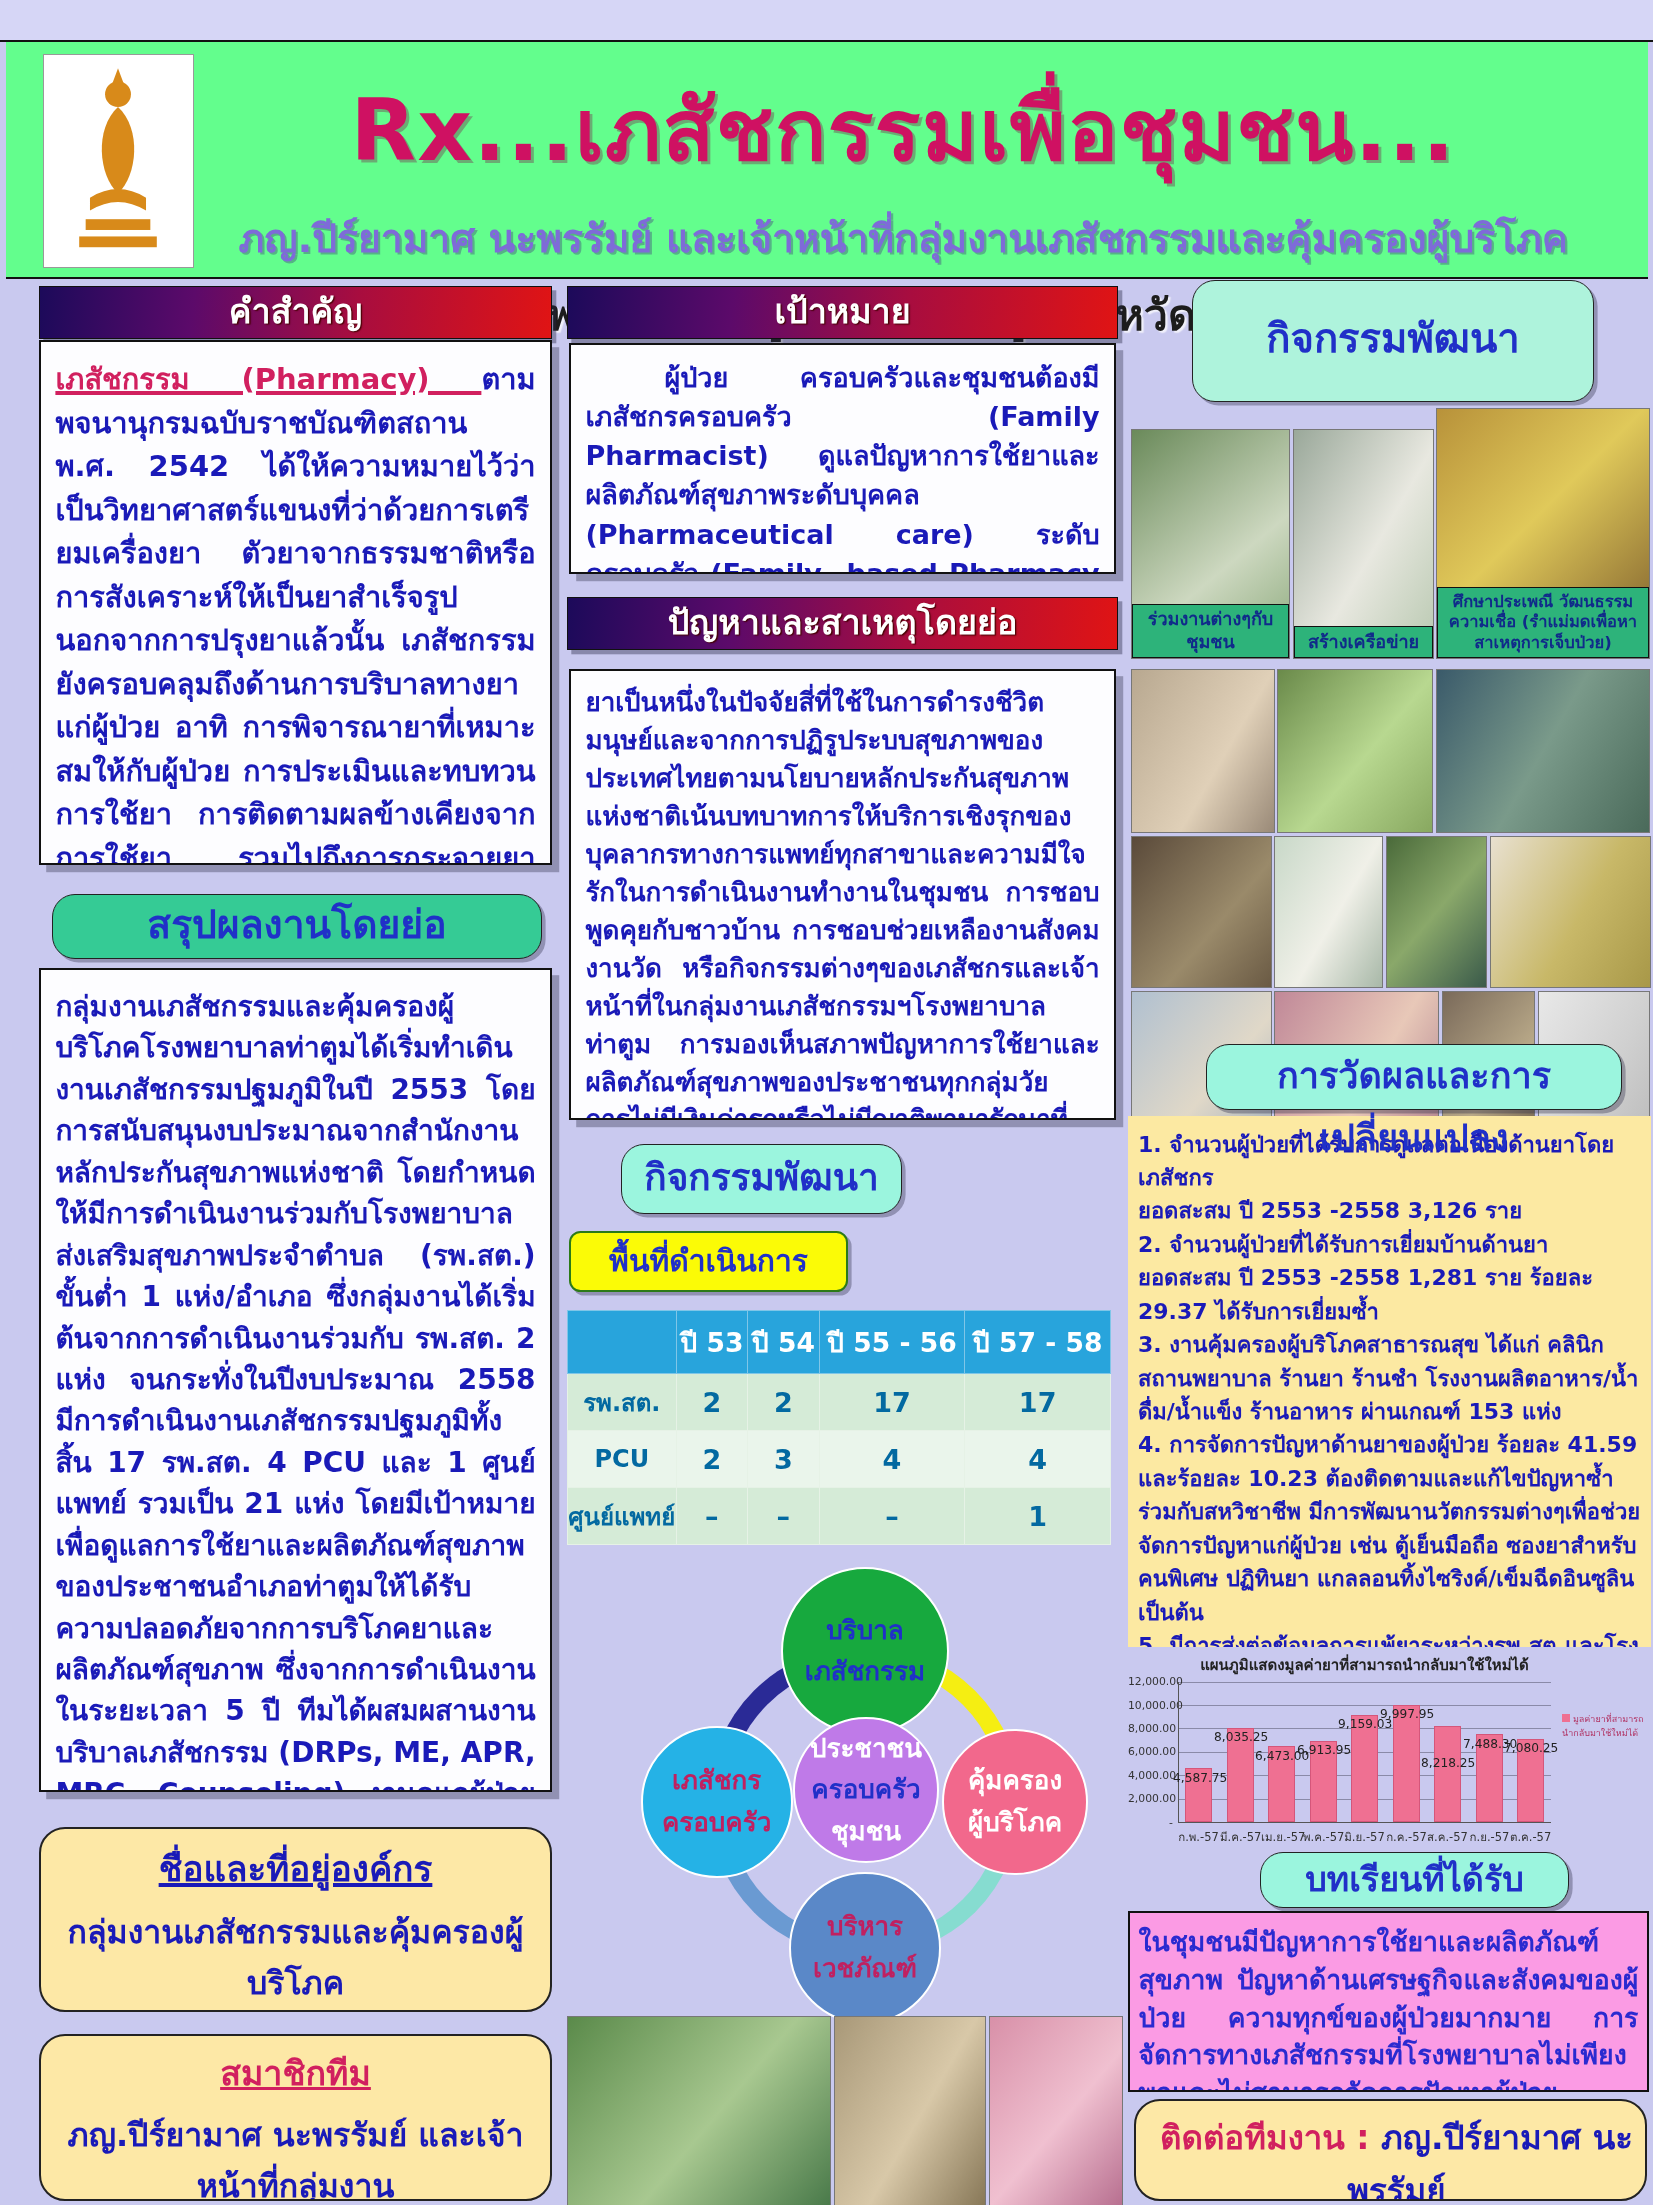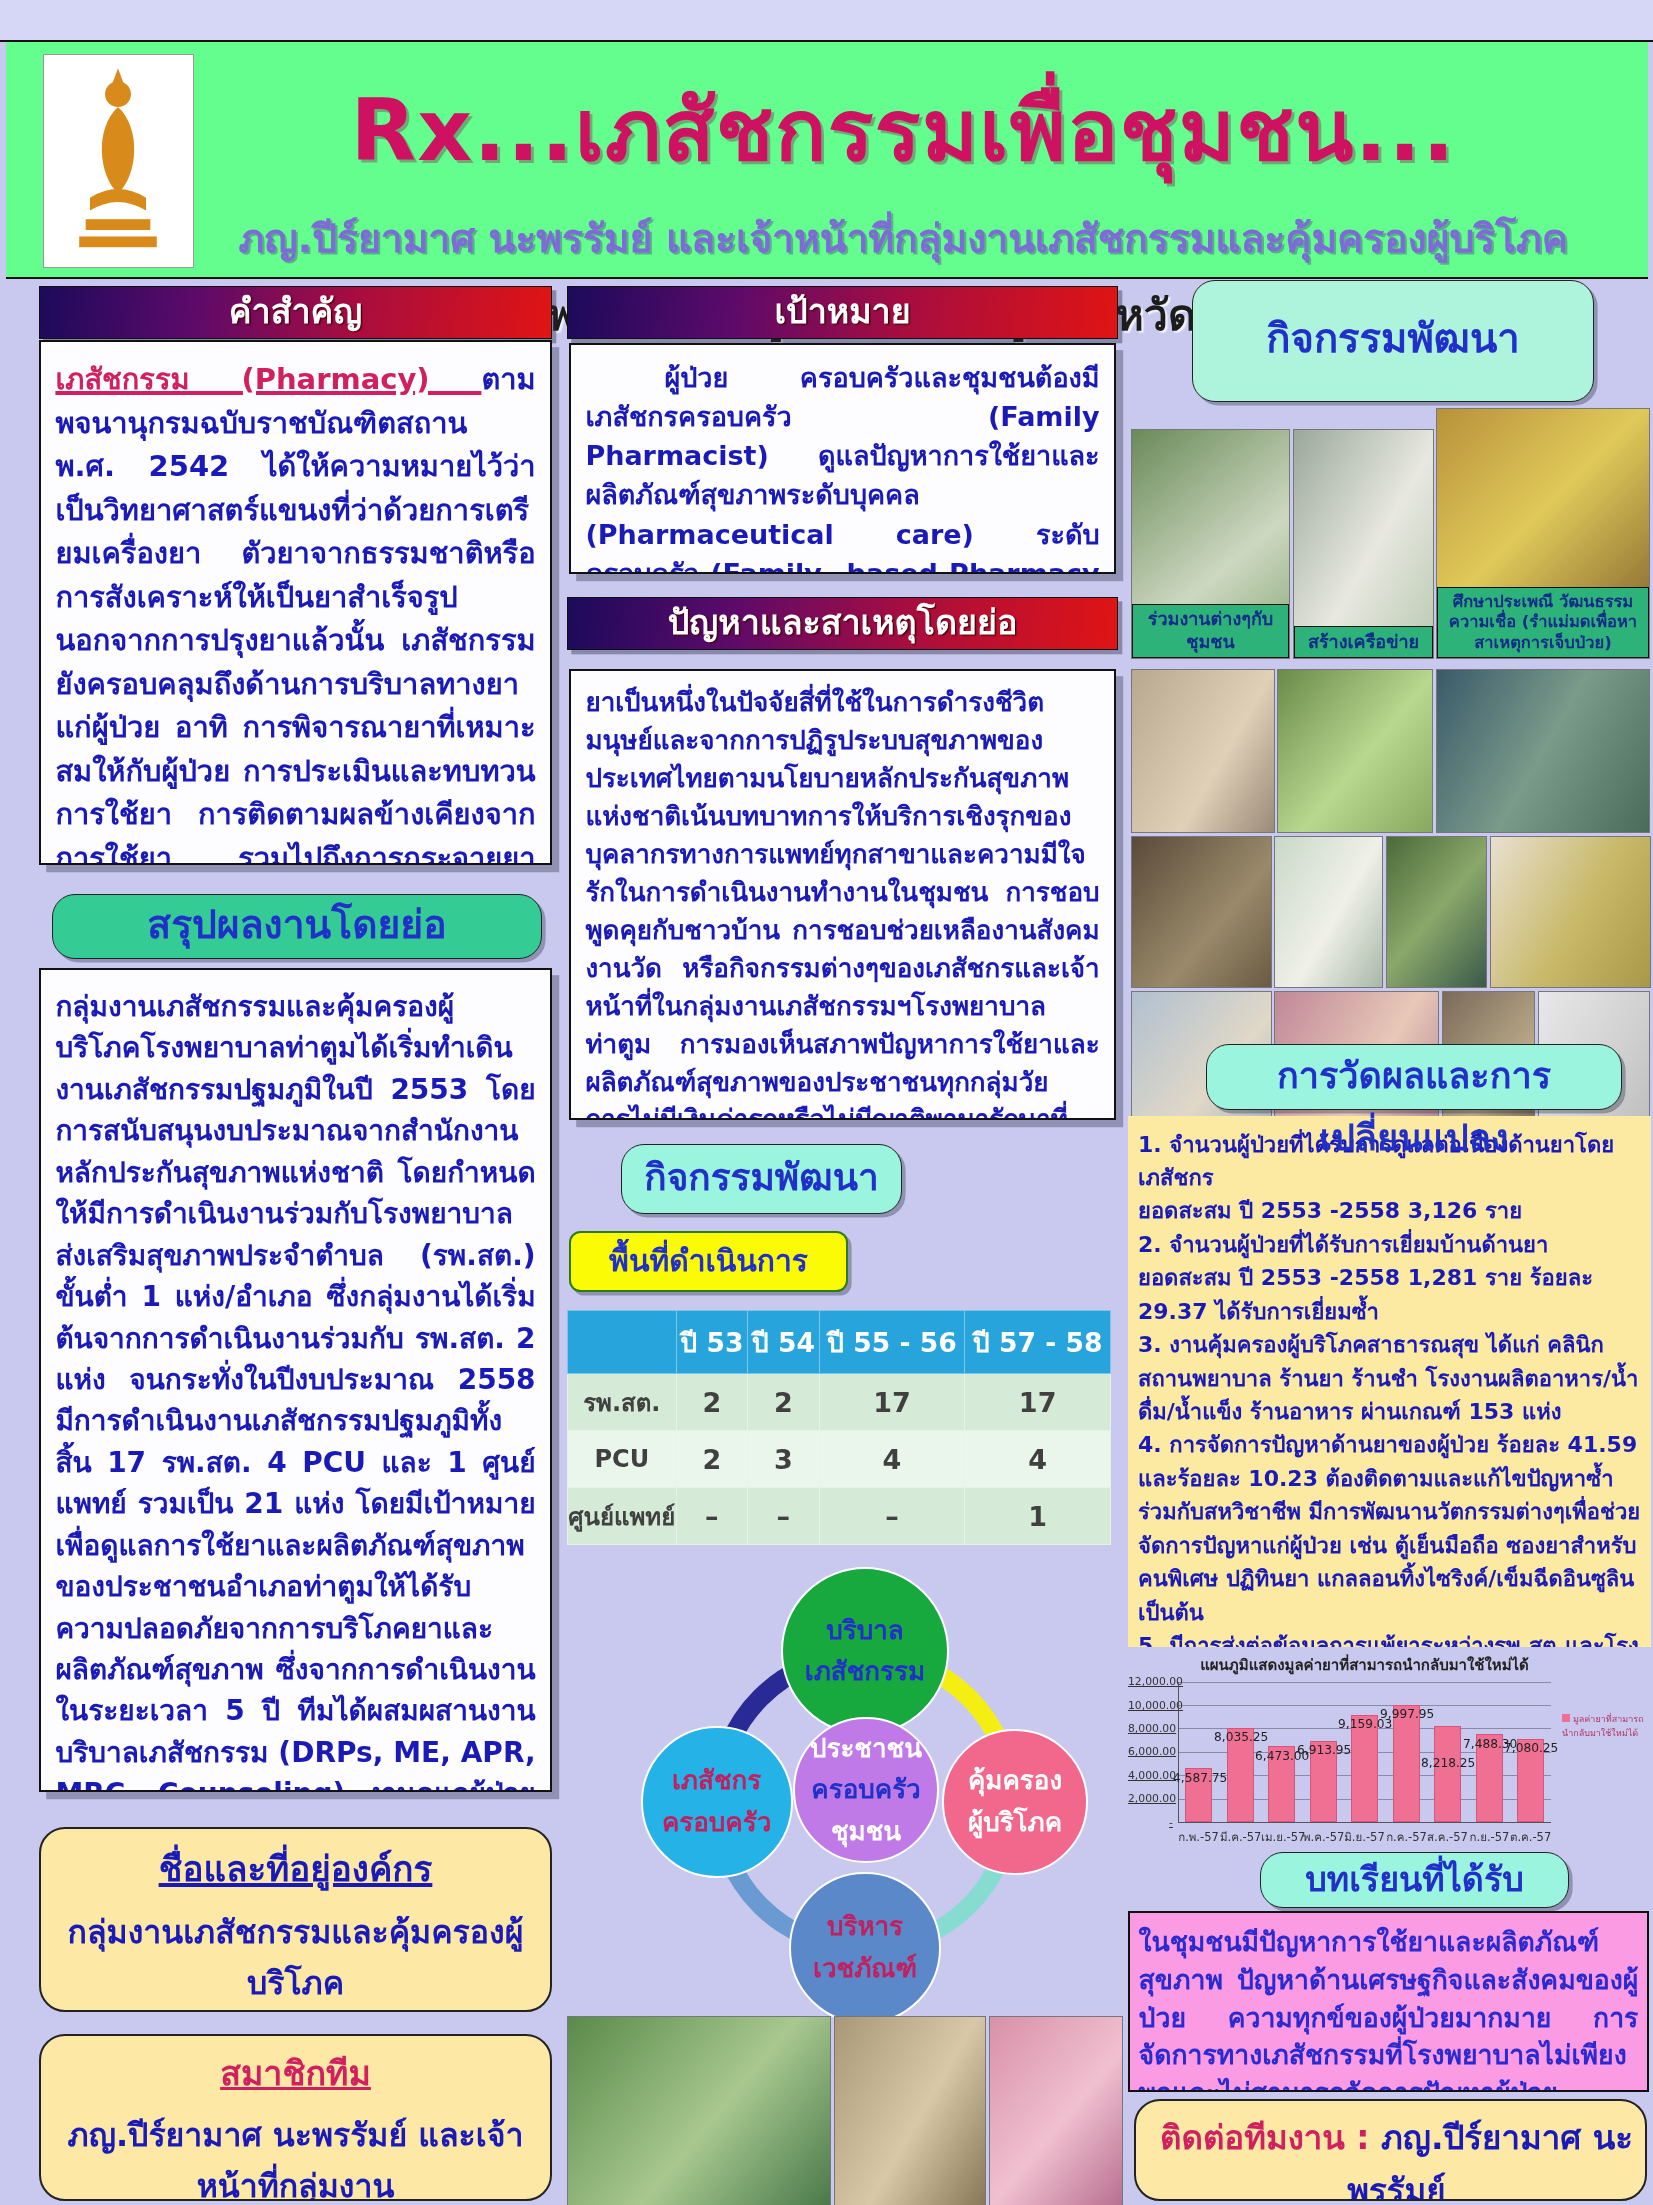--- a/index.html
+++ b/index.html
@@ -26,21 +26,21 @@
 
   
   .kw-text { font-size:29px; line-height:1.50; }
   .goal-text { font-size:27px; line-height:1.45; text-indent:79px; }
   .prob-text { font-size:26px; line-height:1.46; }
   .sum-text { font-size:28px; line-height:1.48; }
 
   
   table.area-table { position:absolute; left:567px; top:1310px; width:544px; border-collapse:collapse; }
   table.area-table th { background:#28a4dc; color:#fff; font-size:26.6px; font-weight:bold; height:63px; border:1.4px solid #7fc6e8; }
-  table.area-table td { font-size:27px; color:#404040; text-align:center; height:57px; border:1.4px solid #e6f2e6; font-weight:bold; }
+  table.area-table td { font-size:27px; color:#0369a1; text-align:center; height:57px; border:1.4px solid #e6f2e6; font-weight:bold; }
   table.area-table tr.r0 td { background:#d5ebd7; }
   table.area-table tr.r1 td { background:#eaf5eb; }
   table.area-table td.rowlab { font-size:24px; }
 
   
   #diagram { position:absolute; left:642px; top:1565px; width:445px; height:449px; }
   .ring { position:absolute; left:66px; top:80px; width:313px; height:313px; border-radius:50%; background:conic-gradient(from 0deg,#f5ee12 0 25%,#86dcd0 25% 50%,#6a9ad2 50% 75%,#2a2a96 75% 100%); }
   .ring::after { content:""; position:absolute; left:18.7px; top:18.7px; width:276px; height:276px; border-radius:50%; background:#c9c9ef; }
   .circ { position:absolute; border-radius:50%; border:2.9px solid #fff; display:flex; flex-direction:column; justify-content:center; font-weight:bold; font-size:26px; line-height:1.6; text-align:center; }
   .c-top { left:139px; top:2.2px; width:168px; height:168px; background:#17a93e; color:#2030c8; }
@@ -72,21 +72,21 @@
   .g17{background:linear-gradient(130deg,#d890a8,#f0c0d0 55%,#b87090);}
 
   
   #results-box { position:absolute; left:1128px; top:1116px; width:523px; height:531px; background:#fce9a2; padding:11.5px 10px; overflow:hidden; }
   #results-box p { color:#1a1ab8; font-weight:bold; font-size:22px; line-height:1.52; text-align:left; }
 
   
   #chart { position:absolute; left:1128px; top:1650px; width:523px; height:201px; }
   .ch-title { position:absolute; left:0; top:2.9px; width:474px; text-align:center; font-size:15px; color:#222; font-weight:bold; }
   .gridline { position:absolute; height:0.7px; background:#8a8aa8; }
-  .ylab { position:absolute; font-size:10.8px; color:#333; text-align:right;text-decoration:underline; }
+  .ylab { position:absolute; font-size:10.8px; color:#333; text-align:right; }
   .bar { position:absolute; background:#ef7092; border:0.7px solid #d5567a; }
   .barlab { position:absolute; font-size:12.2px; color:#222; text-align:center; }
   .xlab { position:absolute; font-size:11.5px; color:#333; text-align:center; }
   .legend { position:absolute; font-size:9px; color:#b03060; }
   .legend .sw { display:inline-block; width:8px; height:8px; background:#ef7092; margin-right:2.9px; }
 
   
   #lessons-box { position:absolute; left:1128px; top:1911px; width:521px; height:181px; background:#fb9be4; border:2.2px solid #111; padding:10px 8.6px; overflow:hidden; }
   #lessons-box .t { color:#2a2ad0; font-weight:bold; font-size:26.6px; line-height:1.42; text-align:justify; }
   #contact-box { position:absolute; left:1134px; top:2099px; width:513px; height:102px;padding-left:12px; }

